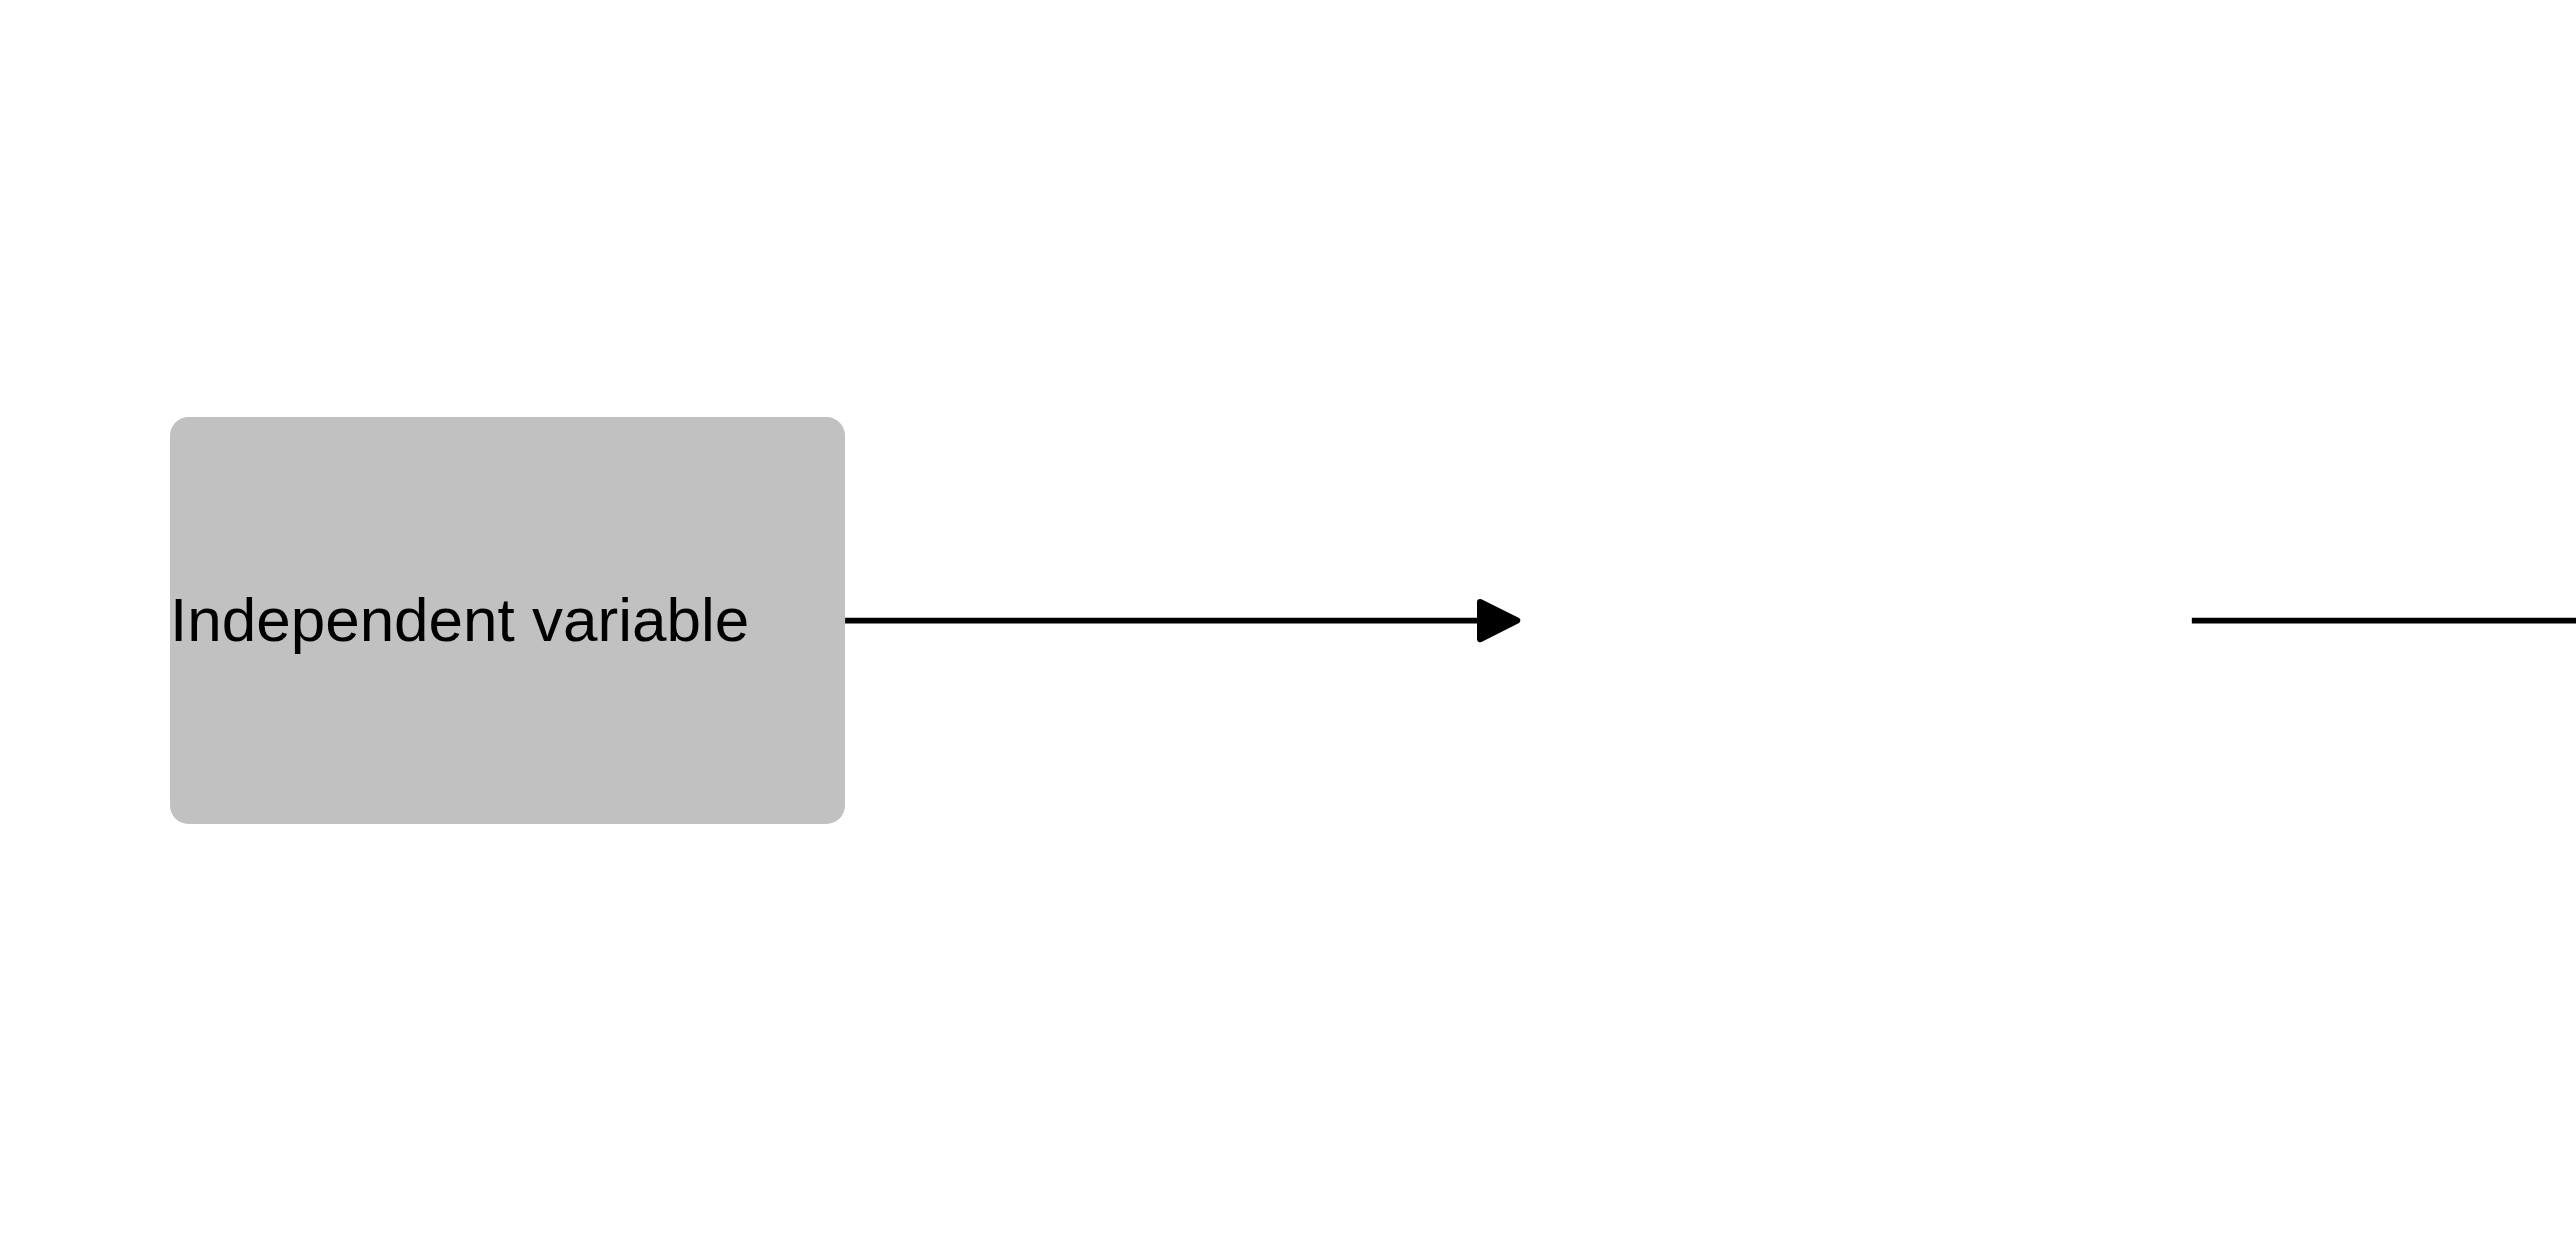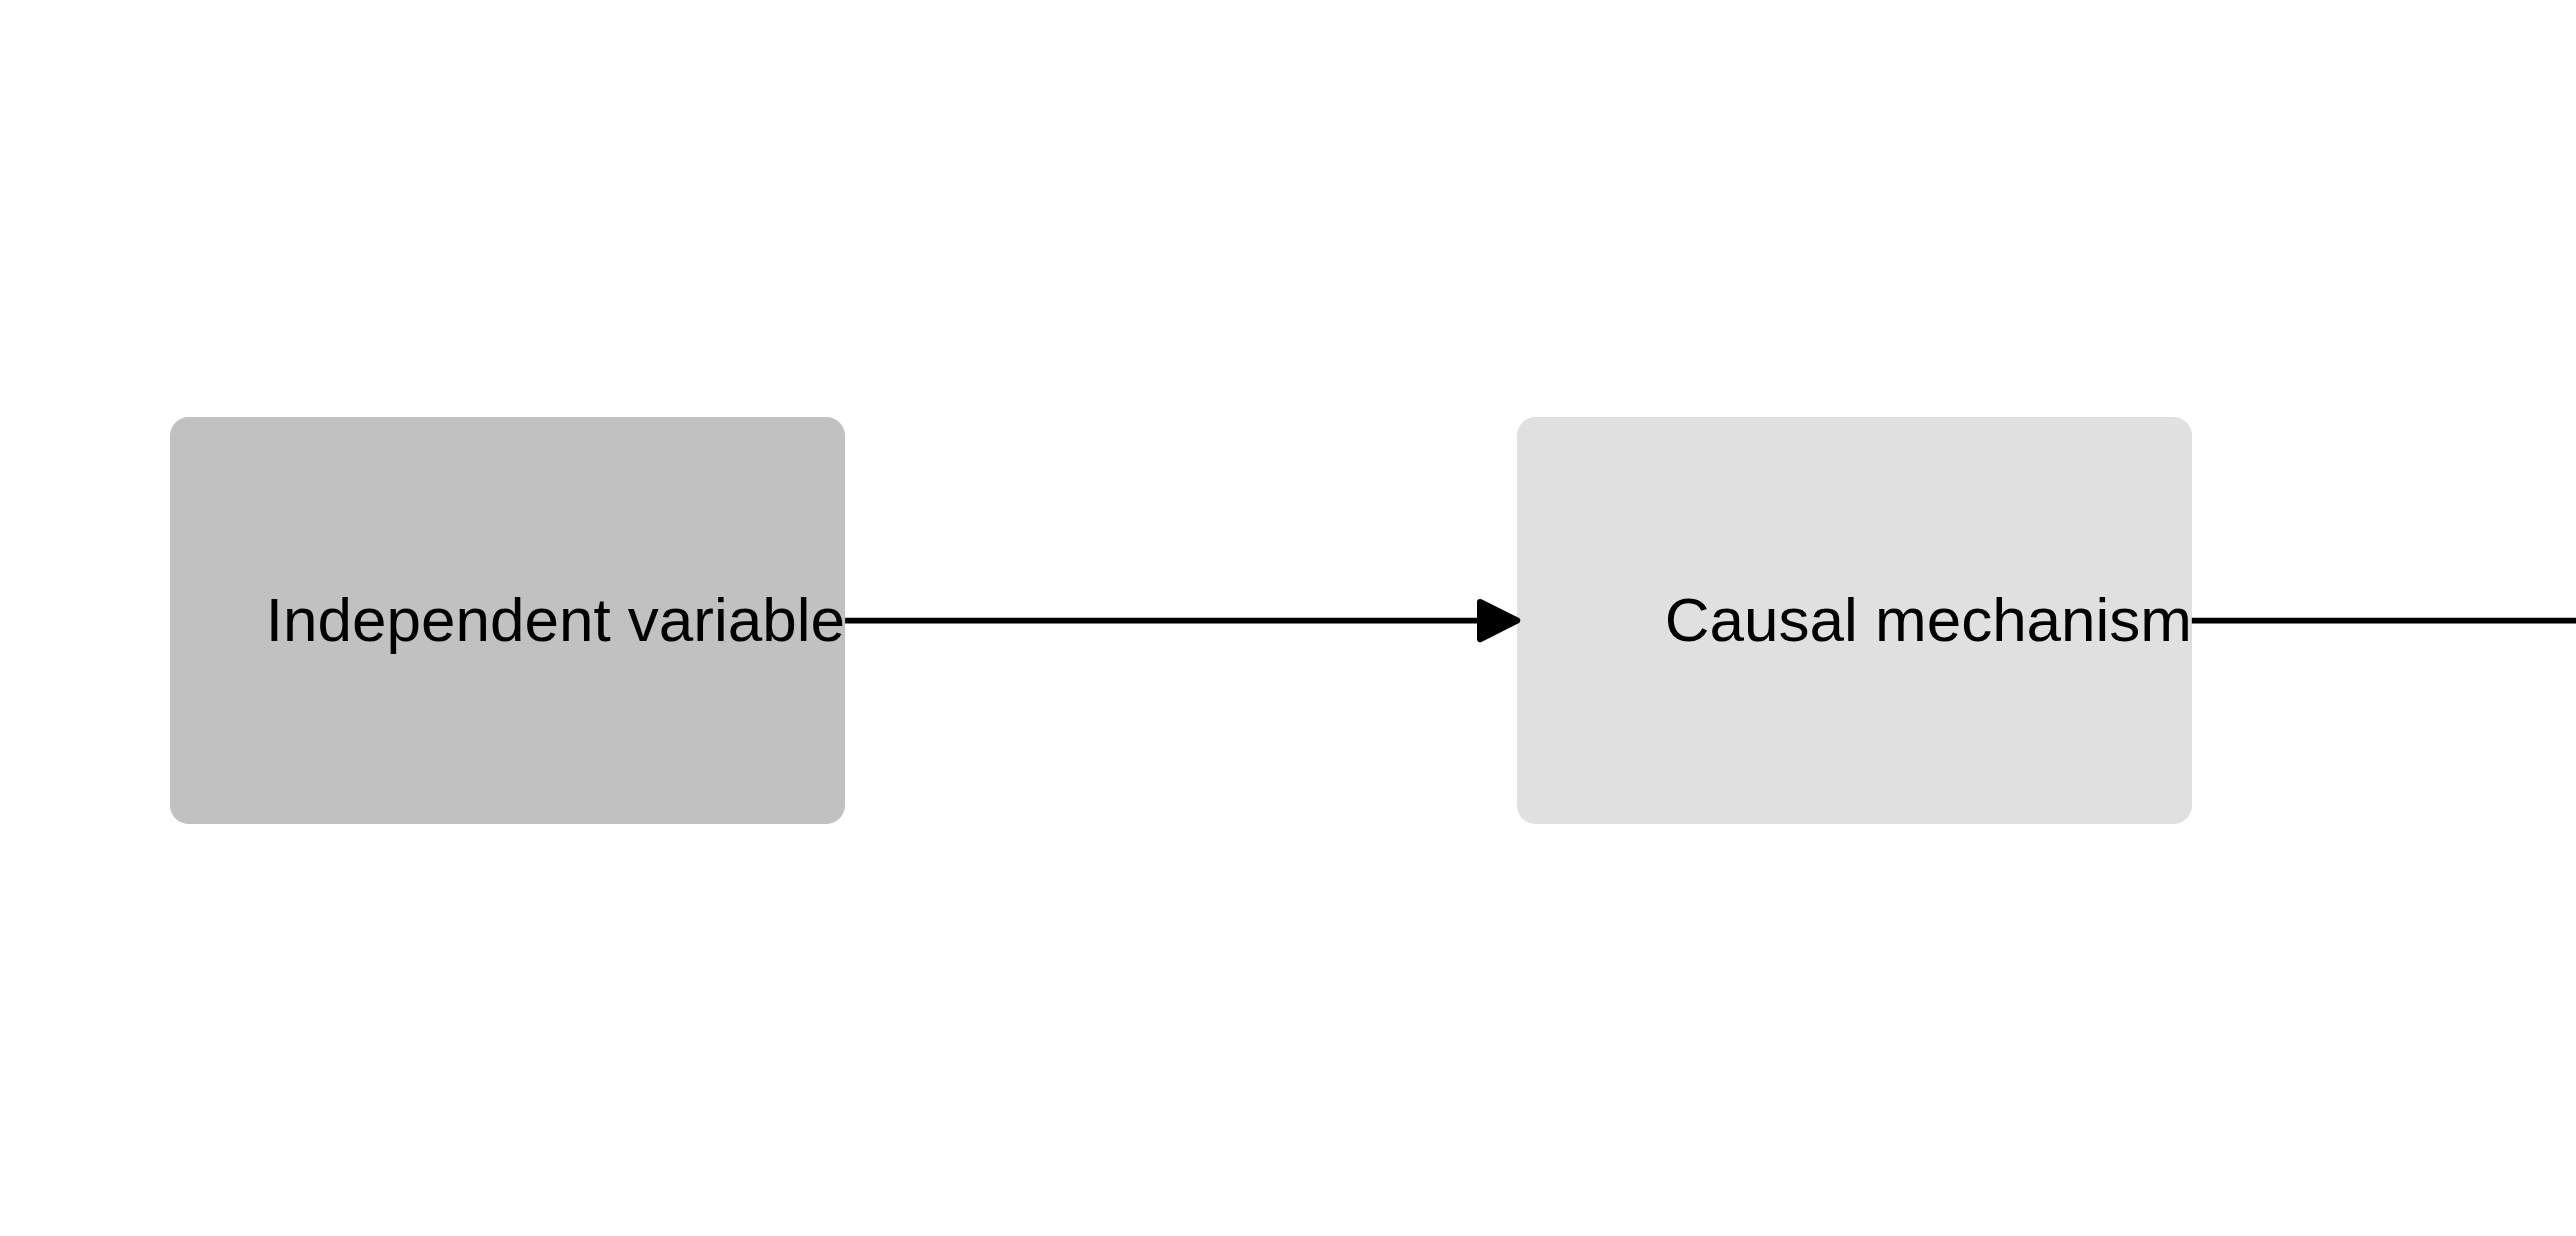--- a/index.html
+++ b/index.html
@@ -20,21 +20,21 @@
     background: #ffffff;
   }
   .node {
     position: absolute;
     top: 417px;
     width: 675px;
     height: 407px;
     border-radius: 18.5px;
     display: flex;
     align-items: center;
-    justify-content: flex-end;
+    justify-content: flex-start;
     box-sizing: border-box;
   }
   .node-label {
     font-size: 62px;
     line-height: 1.2;
     color: #000000;
     white-space: nowrap;
     text-align: center;
   }
   .node-independent { left: 170px; }
@@ -50,23 +50,20 @@
 </style>
 </head>
 <body>
 
 <div class="canvas" style="background-color: rgb(255, 255, 255);">
 
   <div class="node node-independent" style="background-color: rgb(193, 193, 193);">
     <span class="node-label" style="color: rgb(0, 0, 0);">Independent variable</span>
   </div>
 
-  <div class="node node-causal" style="background-color: rgb(224, 224, 224);">
-    <span class="node-label" style="color: rgb(0, 0, 0);">Causal mechanism</span>
-  </div>
 
   <svg class="edge-layer" viewBox="0 0 7200 2400" style="color: rgb(0, 0, 0);">
     <g>
       <line x1="1640" y1="1205" x2="2875" y2="1205" stroke="currentColor" stroke-width="11" stroke-linecap="butt"></line>
       <polygon points="2873,1169 2945,1205 2873,1241" fill="currentColor" stroke="currentColor" stroke-width="12" stroke-linejoin="round"></polygon>
     </g>
     <g>
       <line x1="4255" y1="1205" x2="5490" y2="1205" stroke="currentColor" stroke-width="11" stroke-linecap="butt"></line>
       <polygon points="5488,1169 5560,1205 5488,1241" fill="currentColor" stroke="currentColor" stroke-width="12" stroke-linejoin="round"></polygon>
     </g>

